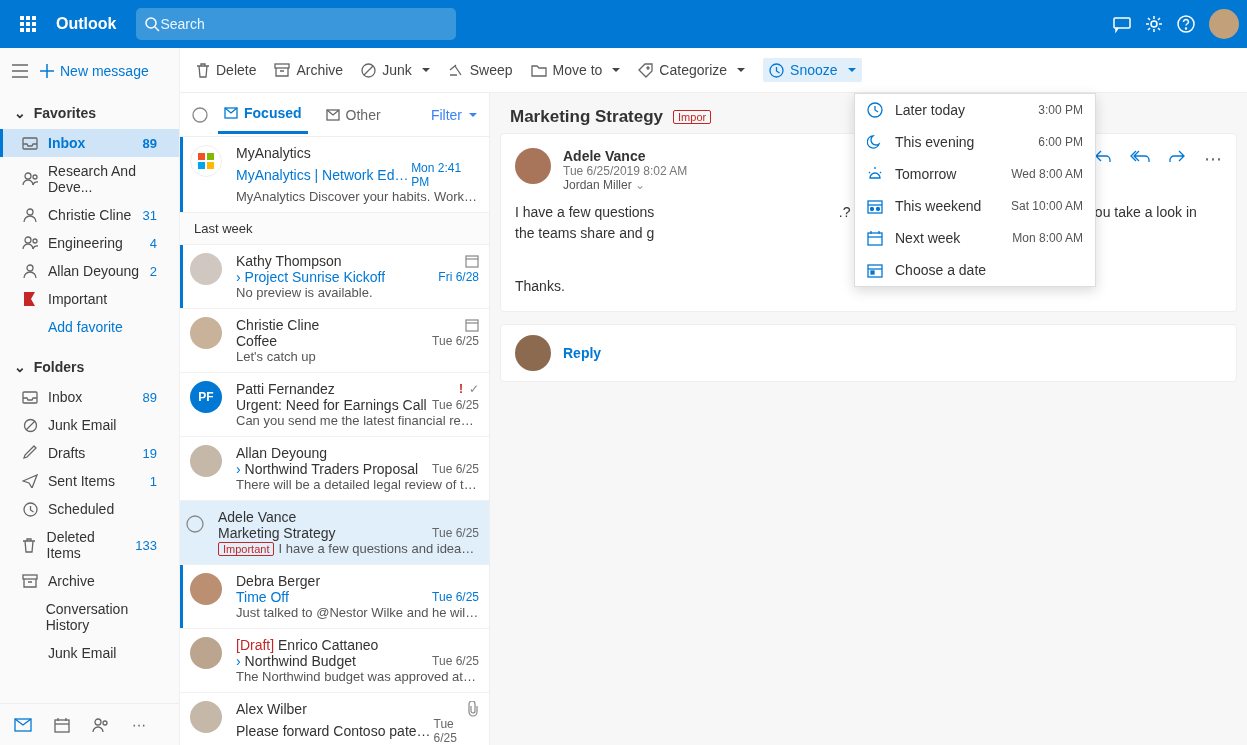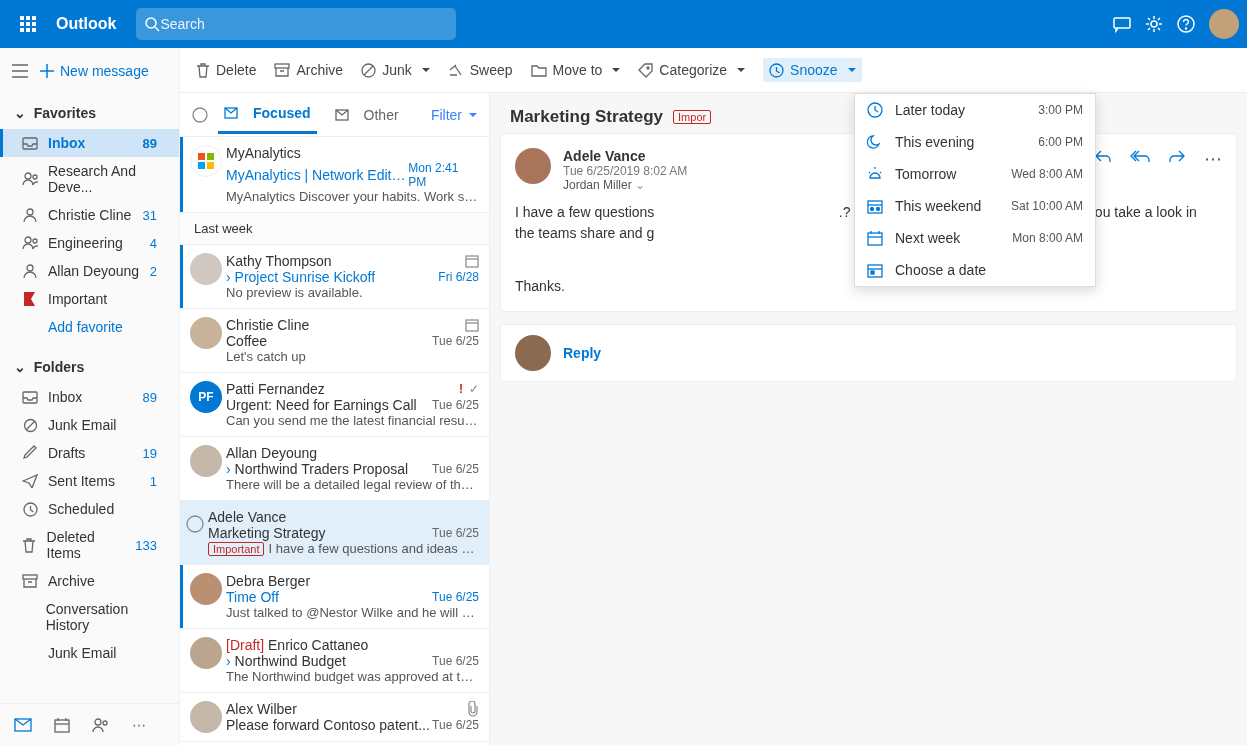--- a/index.html
+++ b/index.html
@@ -25,26 +25,26 @@
 .nav-item.sel .lbl,.nav-item.sel .cnt{color:#0078d4; font-weight:600;}
 .nav-item.sel::before{content:"";position:absolute;left:0;top:0;bottom:0;width:3px;background:#0078d4;}
 .nav-item.fav { color:#0078d4;}
 .nav-icon { width:16px; height:16px; display:inline-flex; align-items:center; justify-content:center; color:#666;}
 .nav-bottom { border-top:1px solid #eee; height:42px; display:flex; align-items:center; gap:22px; padding:0 14px; color:#666;}
 .msglist { width:310px; border-right:1px solid #eee; display:flex; flex-direction:column; background:#fff;}
 .cmdbar { height:45px; border-bottom:1px solid #eee; display:flex; align-items:center; gap:18px; padding:0 16px; color:#444;}
 .cmdbar .cmd { display:flex; align-items:center; gap:6px; cursor:pointer; font-size:14px; white-space:nowrap;}
 .cmdbar .cmd.active { color:#0078d4; background:#e1effa; padding:4px 6px; border-radius:2px;}
 .tabs { height:44px; display:flex; align-items:center; padding:0 12px; border-bottom:1px solid #eee;}
-.tab { display:flex; align-items:center; gap:15px; padding:10px 6px; cursor:pointer; font-size:14px; color:#666; margin-right:12px;}
+.tab { display:flex; align-items:center; gap:6px; padding:10px 6px; cursor:pointer; font-size:14px; color:#666; margin-right:12px;}
 .tab.active { color:#0078d4; border-bottom:3px solid #0078d4; font-weight:600;}
 .filter { margin-left:auto; color:#3b82f6; cursor:pointer; display:flex; align-items:center; gap:3px;}
 .list { flex:1; overflow-y:auto;}
 .listsep { font-size:13px; color:#333; padding:8px 14px; border-bottom:1px solid #f0f0f0; background:#fbfbfb;}
-.msg { display:flex; padding:8px 10px; border-bottom:1px solid #f0f0f0; gap:4px; cursor:pointer; position:relative;}
+.msg { display:flex; padding:8px 10px; border-bottom:1px solid #f0f0f0; gap:14px; cursor:pointer; position:relative;}
 .msg .av { width:32px; height:32px; border-radius:50%; background:#ccc; flex:0 0 32px; display:flex; align-items:center; justify-content:center; color:#fff; font-size:12px; font-weight:600;}
 .msg .mb { flex:1; min-width:0;}
 .msg .l1 { display:flex; align-items:center;}
 .msg .from { font-size:14px; color:#333; }
 .msg .meta { margin-left:auto; font-size:12px; color:#666; display:flex; align-items:center; gap:6px;}
 .msg .subj { font-size:14px; color:#0078d4; white-space:nowrap; overflow:hidden; text-overflow:ellipsis;}
 .msg .subj.gray{color:#333;}
 .msg .prev { font-size:13px; color:#555; white-space:nowrap; overflow:hidden; text-overflow:ellipsis;}
 .msg.unread::before {content:"";position:absolute;left:0;top:0;bottom:0;width:3px;background:#0078d4;}
 .msg.sel { background:#e1effa;}

